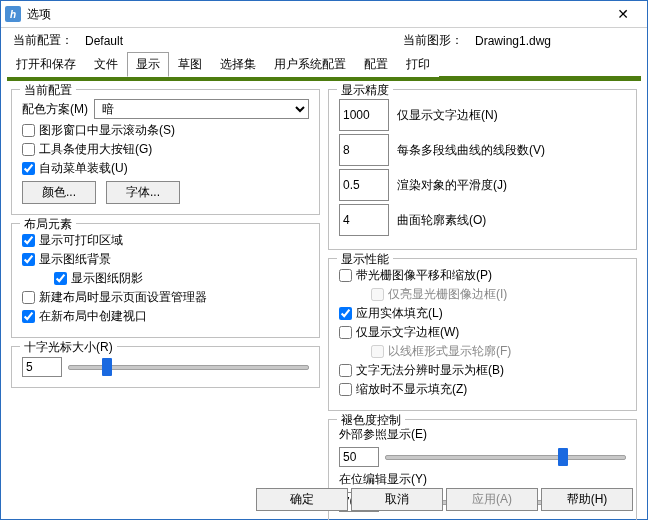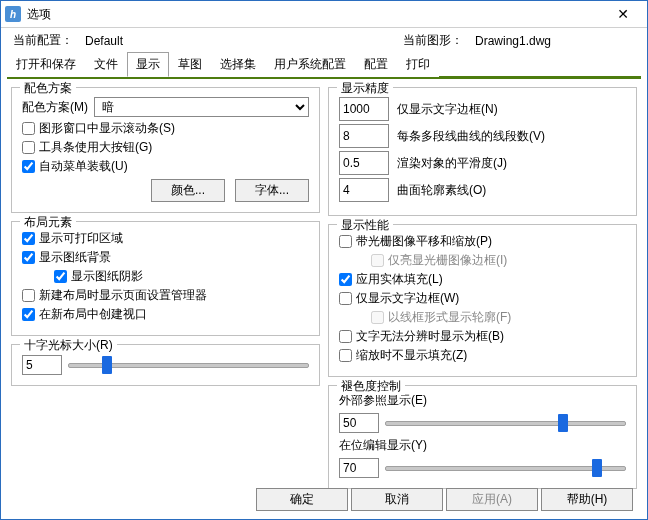--- a/index.html
+++ b/index.html
@@ -5,37 +5,37 @@
 html,body{margin:0;padding:0;font-family:"Microsoft YaHei","SimSun",sans-serif;font-size:12px;color:#000;background:#fff}
 .window{width:648px;height:520px;border:1px solid #2a6dbf;box-sizing:border-box;position:relative;background:#fff}
 .titlebar{height:26px;background:#fff;border-bottom:1px solid #d0d0d0;display:flex;align-items:center;padding:0 4px}
 .titlebar .app-icon{width:16px;height:16px;background:#4a8fd6;border-radius:2px;margin-right:6px;display:flex;align-items:center;justify-content:center;color:#fff;font-style:italic;font-size:10px;font-weight:bold}
 .titlebar .title{flex:0 0 auto}
 .titlebar .spacer{flex:1}
 .titlebar .close{width:40px;height:26px;display:flex;align-items:center;justify-content:center;cursor:pointer;font-size:14px}
 .config-row{display:flex;align-items:center;padding:4px 12px 2px 12px;gap:12px}
 .config-row .lbl{min-width:60px}
 .config-row .val{min-width:160px}
-.tabs{display:flex;border-bottom:3px solid #4d7c0f;margin:0 6px}
+.tabs{display:flex;border-bottom:5px solid #4d7c0f;margin:0 6px}
 .tab{padding:3px 8px;border:1px solid transparent;border-bottom:none;cursor:pointer;position:relative;top:1px;background:#fff}
 .tab.active{border-color:#a0a0a0;border-bottom:1px solid #fff;background:#fff}
 .body{display:flex;padding:8px 10px 4px 10px;gap:8px}
 .col{flex:1;min-width:0}
 .group{border:1px solid #c0c0c0;padding:6px 10px 10px 10px;margin-bottom:8px;position:relative}
 .group-title{position:absolute;top:-8px;left:8px;background:#fff;padding:0 4px}
 .row{display:flex;align-items:center;margin:3px 0;gap:6px}
 .chk{display:flex;align-items:center;gap:4px;margin:2px 0}
 .chk input{margin:0}
 .indent{margin-left:32px}
 select,input[type=text]{font-size:12px;box-sizing:border-box;border:1px solid #888;background:#fff;padding:1px 3px}
 select{height:20px}
-.num-input{width:50px;height:24px}
+.num-input{width:50px;height:32px}
 .btn{border:1px solid #888;background:#f0f0f0;padding:2px 10px;cursor:pointer;font-size:12px;min-width:70px;text-align:center}
 .btn.small{min-width:60px;padding:2px 6px}
-.btn-row{display:flex;gap:10px;justify-content:flex-end;margin-top:4px}
+.btn-row{display:flex;gap:10px;margin-top:4px}
 .slider-wrap{display:flex;align-items:center;gap:6px;margin-top:4px}
 .slider-wrap input[type=text]{width:40px;height:20px}
 .slider{flex:1;height:16px;position:relative;display:flex;align-items:center}
 .slider .track{height:3px;background:#c8c8c8;border:1px solid #a0a0a0;width:100%;position:relative;border-radius:2px}
 .slider .thumb{position:absolute;width:10px;height:18px;background:#1a69e0;border-radius:1px;top:-8px}
 .precision-row{display:flex;align-items:center;gap:8px;margin:3px 0}
 .footer{position:absolute;bottom:8px;right:14px;display:flex;gap:3px}
 .footer .btn{min-width:70px}
 .disabled{color:#888}
 .label-sm{font-size:12px}
@@ -69,21 +69,21 @@
       <div class="tab">用户系统配置</div>
       <div class="tab">配置</div>
       <div class="tab">打印</div>
     </div>
 
   <div class="body">
 
     <div class="col">
 
       <div class="group">
-        <div class="group-title">配色方案</div>
+        <div class="group-title">当前配置</div>
 
         <div class="row">
           <span>配色方案(M)</span>
           <select style="flex:1">
             <option>暗</option>
           </select>
         </div>
 
         <label class="chk">
           <input type="checkbox" style="">

